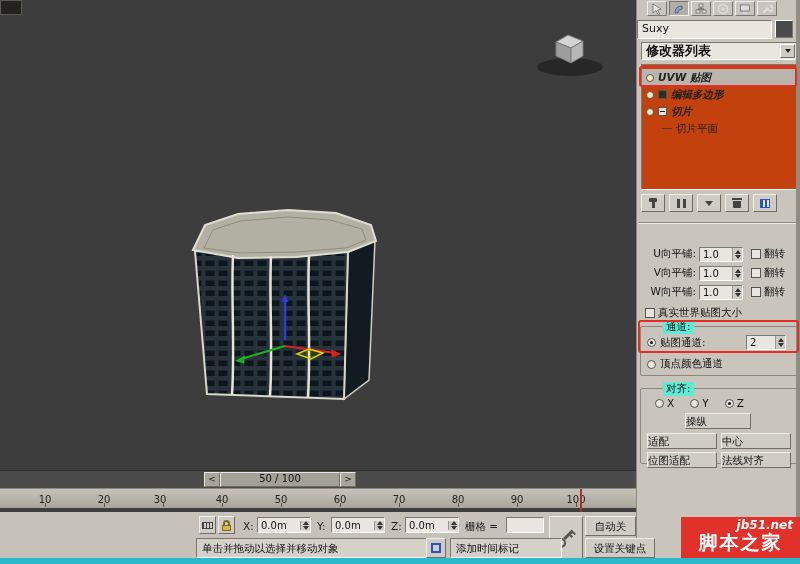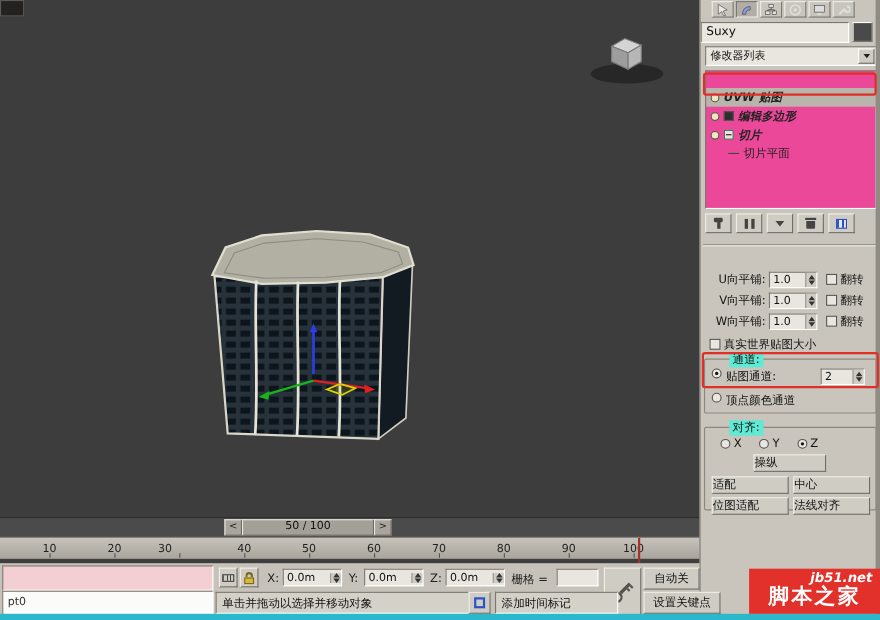--- a/index.html
+++ b/index.html
@@ -48,24 +48,24 @@
   
   .panel{position:absolute;left:636px;top:0;width:164px;height:564px;background:#c9c5bc;border-left:1px solid #8b887f;z-index:1}
   .panelscroll{position:absolute;right:0;top:0;width:4px;height:564px;background:#8f8c84}
   .tabs{position:absolute;left:0;top:0;width:160px;height:17px;display:flex;gap:2px;padding:1px 0 0 10px}
   .tab{width:20px;height:15px;background:#c9c5bc;border:1px solid;border-color:#eee #777 #777 #eee;display:flex;align-items:center;justify-content:center}
   .tab.active{background:#b2aea5;border-color:#777 #eee #eee #777}
   .namerow{position:absolute;left:0;top:20px;width:156px;height:19px;display:flex;gap:3px}
   .namefield{flex:1;background:#e9e6df;border:1px solid;border-color:#7a7870 #fff #fff #7a7870;font-size:11px;padding:1px 4px}
   .swatch{width:18px;height:18px;background:#4a4a4a;border:1px solid;border-color:#fff #7a7870 #7a7870 #fff}
   .modlist{position:absolute;left:4px;top:42px;width:156px;height:18px;background:#e9e6df;border:1px solid;border-color:#7a7870 #fff #fff #7a7870;display:flex;align-items:center}
-  .modlist .lbl{flex:1;padding-left:4px;font-size:10px;font-weight:normal}
+  .modlist .lbl{flex:1;padding-left:4px;font-size:13px;font-weight:bold}
   .ddbtn{width:15px;height:14px;margin-right:1px;background:#cfccc4;border:1px solid;border-color:#fff #6f6d66 #6f6d66 #fff;display:flex;align-items:center;justify-content:center}
   .caret{width:0;height:0;border-left:3.5px solid transparent;border-right:3.5px solid transparent;border-top:4px solid #222}
-  .stack{position:absolute;left:4px;top:64px;width:156px;height:126px;background:#ec4899;border:1px solid;border-color:#7a7870 #fff #fff #7a7870;padding-top:15px}
+  .stack{position:absolute;left:4px;top:64px;width:156px;height:126px;background:#c2410c;border:1px solid;border-color:#7a7870 #fff #fff #7a7870;padding-top:4px}
   .srow{display:flex;align-items:center;height:17px;padding-left:4px;gap:4px;font-size:10.5px;font-style:italic;font-weight:bold;color:#222}
   .srow.sel{background:#b9b5ac}
   .srow .lab{white-space:nowrap}
   .srow.child{font-style:normal;font-weight:normal}
   .bulb{width:8px;height:8px;border-radius:50%;background:#efe7bd;border:1px solid #555}
   .expdark{width:9px;height:9px;background:#2e2e2e;border:1px solid #555}
   .explight{width:9px;height:9px;background:#e9e6df;border:1px solid #555;position:relative}
   .explight::after{content:"";position:absolute;left:1px;top:3px;width:5px;height:1px;background:#222}
   .treedash{width:10px;height:1px;background:#444;margin-left:16px}
   .ann{position:absolute;border:2px solid #e02f27;border-radius:3px;z-index:3;pointer-events:none}
@@ -79,21 +79,21 @@
   .spinfield{width:44px;height:15px;background:#e9e6df;border:1px solid;border-color:#7a7870 #fff #fff #7a7870;display:flex;align-items:stretch}
   .spinval{flex:1;padding:1px 0 0 3px;font-size:10px}
   .spinarrows{width:10px;display:flex;flex-direction:column;gap:1px;align-items:center;justify-content:center;background:#cfccc4;border-left:1px solid #9a978f}
   .uptri{width:0;height:0;border-left:3px solid transparent;border-right:3px solid transparent;border-bottom:4px solid #333}
   .dntri{width:0;height:0;border-left:3px solid transparent;border-right:3px solid transparent;border-top:4px solid #333}
   .cb{width:10px;height:10px;background:#e9e6df;border:1px solid #555;margin:0 3px 0 8px;flex:none}
   .rb{width:9px;height:9px;border-radius:50%;background:#e9e6df;border:1px solid #555;position:relative;flex:none}
   .rb.sel::after{content:"";position:absolute;left:2px;top:2px;width:3px;height:3px;border-radius:50%;background:#111}
   .group{position:absolute;left:3px;width:157px;border:1px solid #8b887f;border-radius:2px}
   .gtitle{position:absolute;left:22px;top:-7px;background:#5eead4;padding:0 3px;font-size:10.5px}
-  .grow{position:absolute;left:6px;right:6px;display:flex;align-items:flex-start;gap:4px;font-size:10.5px}
+  .grow{position:absolute;left:6px;right:6px;display:flex;align-items:center;gap:4px;font-size:10.5px}
   .gbtn{position:absolute;background:#cfccc4;border:1px solid;border-color:#f0eee7 #6f6d66 #6f6d66 #f0eee7;font-size:10.5px;text-align:left;height:16px;line-height:14px}
   .radiocell{display:flex;align-items:center;gap:3px}
   .ico-pin{width:3px;height:9px;background:#444;position:relative}
   .ico-pin::before{content:"";position:absolute;left:-2.5px;top:-1px;width:8px;height:4px;background:#444;border-radius:1px}
   .ico-bars{width:9px;height:9px;border-left:3px solid #444;border-right:3px solid #444}
   .ico-chev{width:0;height:0;border-left:4px solid transparent;border-right:4px solid transparent;border-top:5px solid #444}
   .ico-trash{width:8px;height:7px;background:#444;position:relative;border-radius:0 0 1px 1px;margin-top:2px}
   .ico-trash::before{content:"";position:absolute;left:-1px;top:-2.5px;width:10px;height:1.5px;background:#444}
   .ico-grid{width:10px;height:9px;border:1px solid #2b52c8;background:repeating-linear-gradient(90deg,#2b52c8 0 2px,#e8e8e8 2px 4px)}
 
@@ -150,21 +150,21 @@
     <div class="ts-handle">
       <div class="ts-btn">&lt;</div>
       <div class="ts-val">50 / 100</div>
       <div class="ts-btn">&gt;</div>
     </div>
   </div>
 
   <div class="ruler">
     <span class="num" style="left:45px">10</span>
     <span class="num" style="left:104px">20</span>
-    <span class="num" style="left:150px">30</span>
+    <span class="num" style="left:160px">30</span>
     <span class="num" style="left:222px">40</span>
     <span class="num" style="left:281px">50</span>
     <span class="num" style="left:340px">60</span>
     <span class="num" style="left:399px">70</span>
     <span class="num" style="left:458px">80</span>
     <span class="num" style="left:517px">90</span>
     <span class="num" style="left:576px">100</span>
     <span class="tick" style="left:45px"></span>
     <span class="tick" style="left:104px"></span>
     <span class="tick" style="left:163px"></span>
@@ -172,24 +172,20 @@
     <span class="tick" style="left:281px"></span>
     <span class="tick" style="left:340px"></span>
     <span class="tick" style="left:399px"></span>
     <span class="tick" style="left:458px"></span>
     <span class="tick" style="left:517px"></span>
     <span class="tick" style="left:576px"></span>
     <span class="cur"></span>
   </div>
 
   <div class="statusbar">
-    <div class="listener">
-      <div class="lis-pink"></div>
-      <div class="lis-white">pt0</div>
-    </div>
 
     <div class="sb-btn" style="left:199px;top:4px;width:17px;height:18px">
       <span class="kbico"></span>
     </div>
     <div class="sb-btn" style="left:218px;top:4px;width:17px;height:18px">
       <span class="locks"></span>
       <span class="lockb"></span>
     </div>
 
     <span class="sb-lbl" style="left:243px">X:</span>

